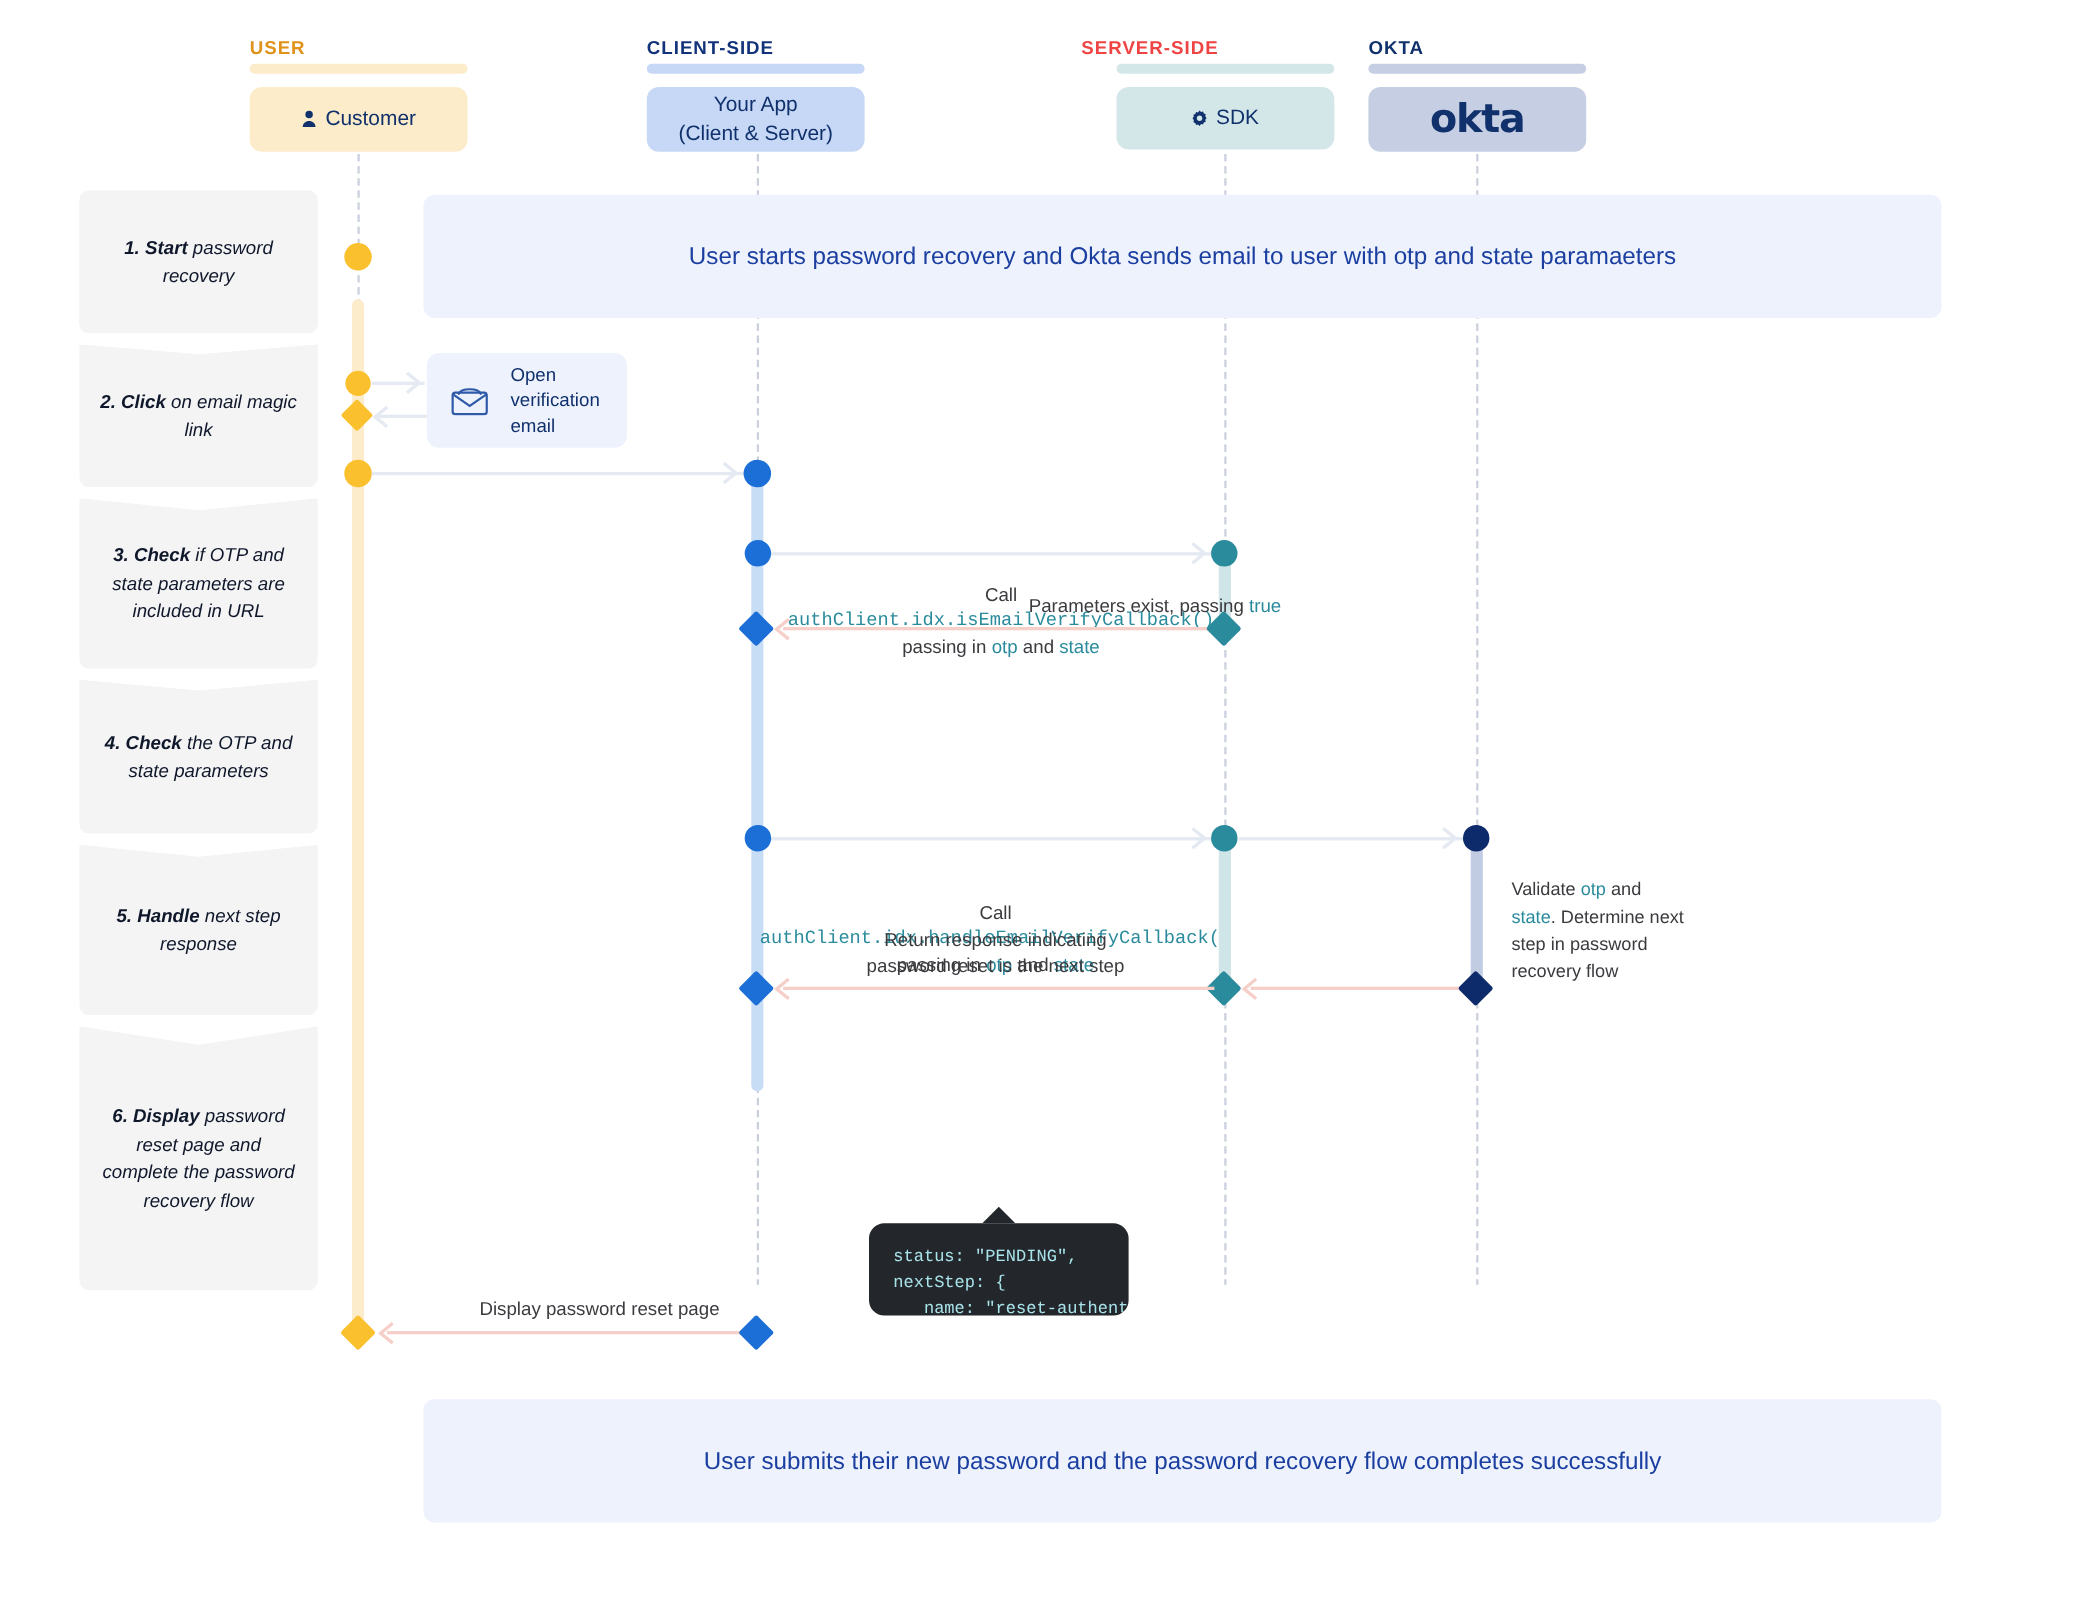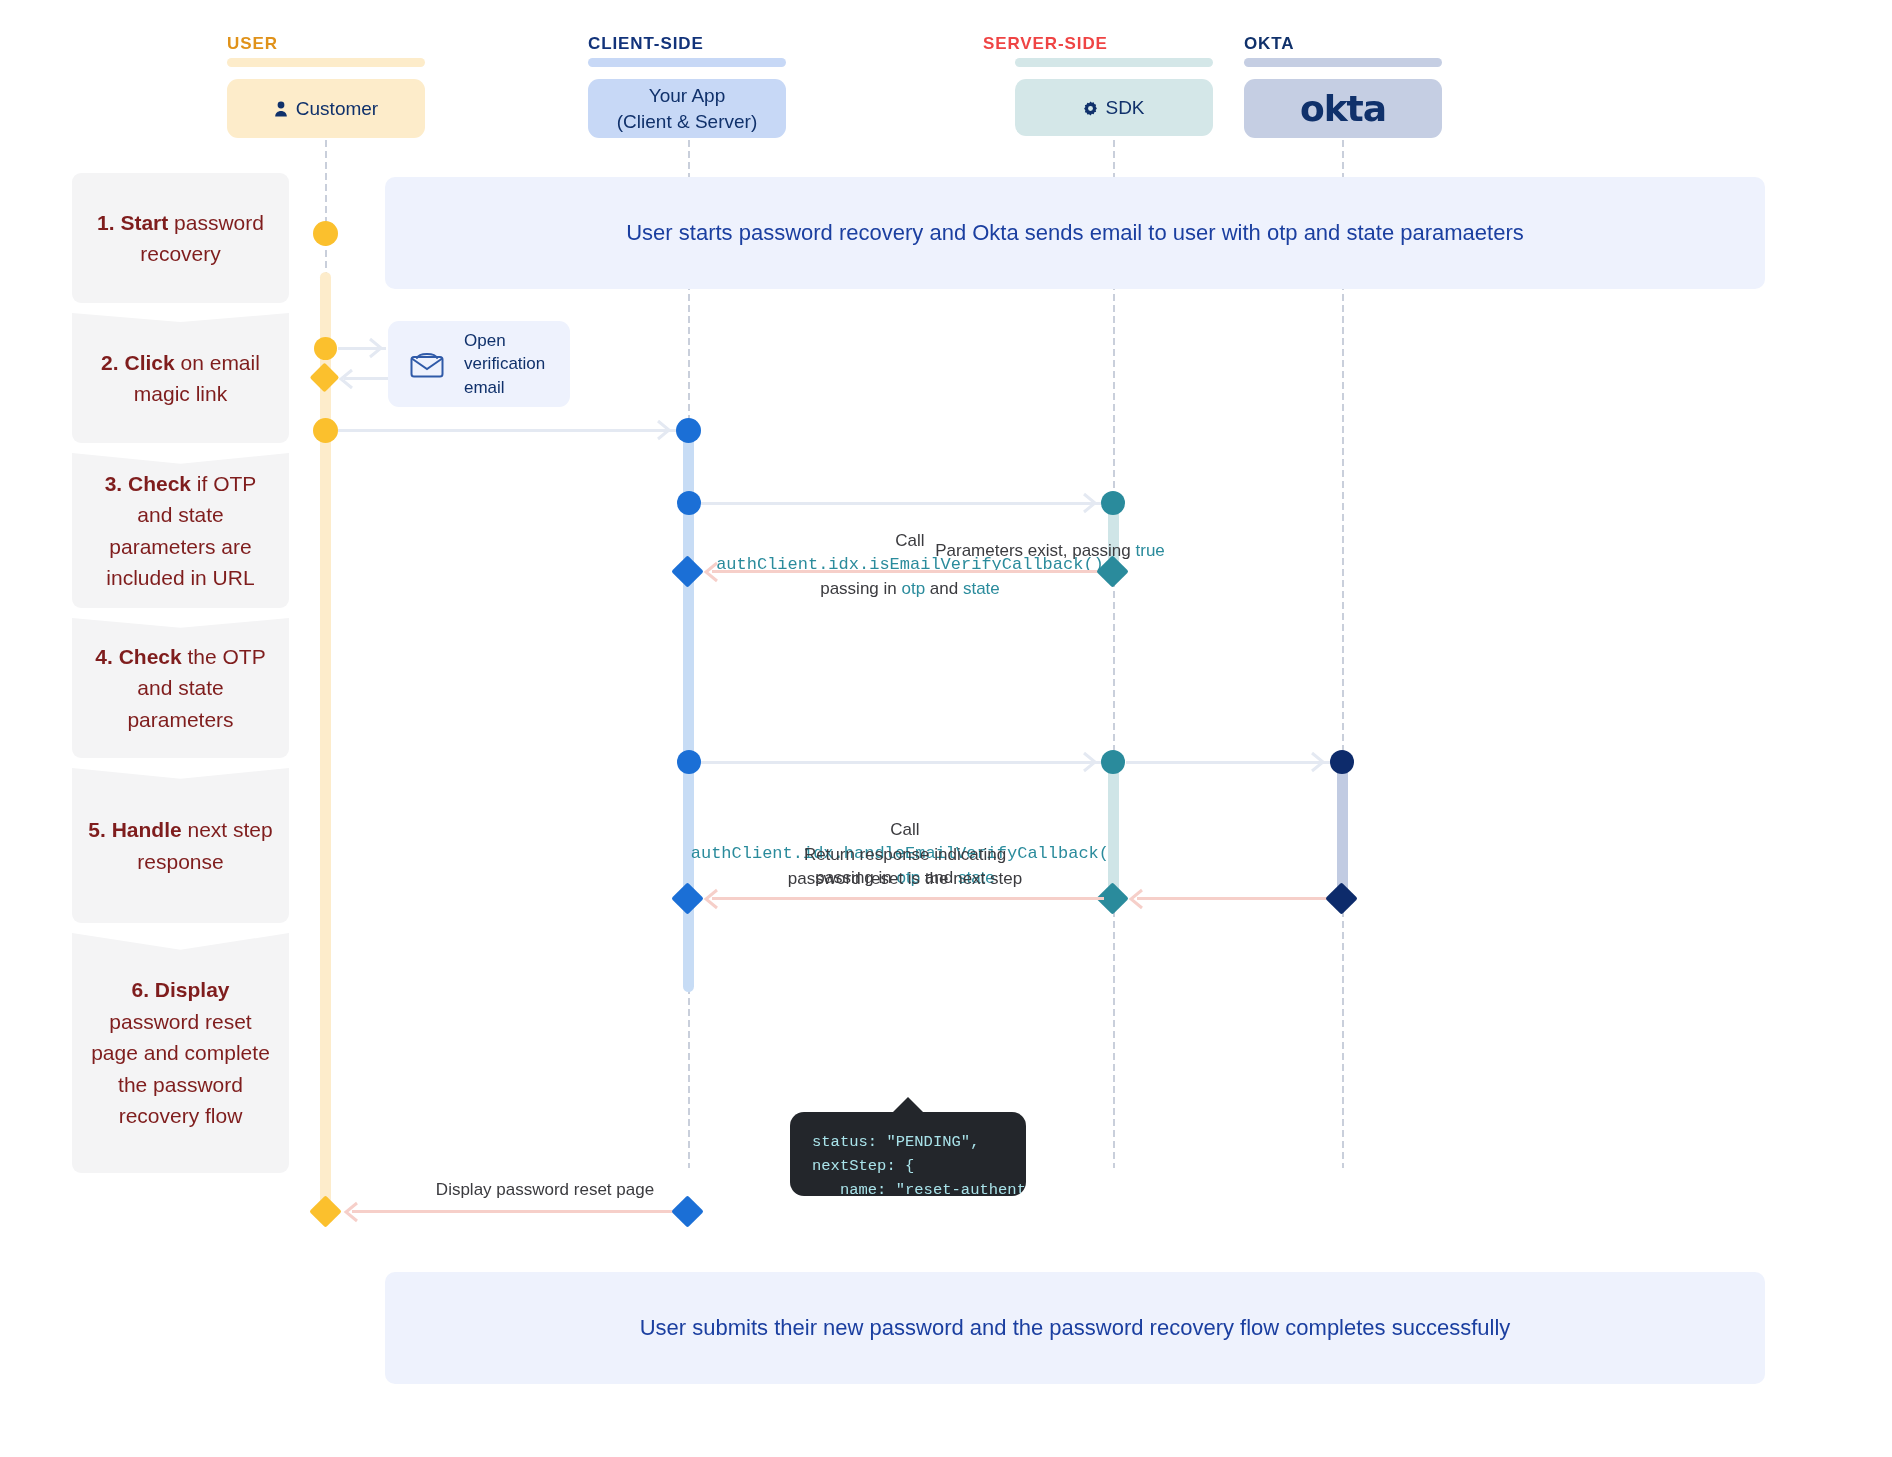--- a/index.html
+++ b/index.html
@@ -39,23 +39,24 @@
     background-size:2px 11px;
     background-repeat:repeat-y;
   }
   .activation{width:11px;border-radius:6px;}
 
   
   .step{
     background:#f4f4f5;
     display:flex;align-items:center;justify-content:center;
     text-align:center;
-    color:#7f1d1d;font-size:21px;line-height:1.5;
+    color:#0f172a;font-size:17px;line-height:1.5;
     padding:0 16px;
     box-sizing:border-box;
+    font-style:italic;
   }
   .step b{font-weight:bold;}
   .step.notch{
     clip-path:polygon(0 0, 50% 7%, 100% 0, 100% 100%, 0 100%);
     border-radius:0 0 9px 9px;
   }
   .step.first{border-radius:9px 9px 9px 9px;}
 
   
   .banner{
@@ -258,20 +259,23 @@
   <div class="abs dot" style="left:1101px;top:750px;width:24px;height:24px;background:#2a8b9c"></div>
 
   <div class="abs arrow-line" style="left:1126px;top:761px;width:205px;background:#e4e9f2"></div>
   <svg class="abs" style="left:1310px;top:751px" width="22" height="22">
     <path d="M2 2 L13 11 L2 20" fill="none" stroke="#e4e9f2" stroke-width="3"></path>
   </svg>
 
   <div class="abs activation" style="left:1337px;top:761px;height:140px;background:#c1cbe2"></div>
   <div class="abs dot" style="left:1330px;top:750px;width:24px;height:24px;background:#0d2b6b"></div>
 
+  <div class="abs side-note" style="left:1374px;top:797px;width:160px">
+    <span>Validate </span><span class="tealword">otp</span><span> and </span><span class="tealword">state</span><span>. Determine next step in password recovery flow</span>
+  </div>
 
   <div class="abs msg" style="left:770px;top:843px;width:270px">
     <div>Return response indicating</div>
     <div>password reset is the next step</div>
   </div>
 
   <div class="abs arrow-line" style="left:1355px;top:897px;width:-0px"></div>
   <div class="abs arrow-line" style="left:1137px;top:897px;width:218px;background:#f6cfc9"></div>
   <svg class="abs" style="left:1128px;top:888px" width="22" height="22">
     <path d="M14 2 L3 11 L14 20" fill="none" stroke="#f6cfc9" stroke-width="3"></path>

